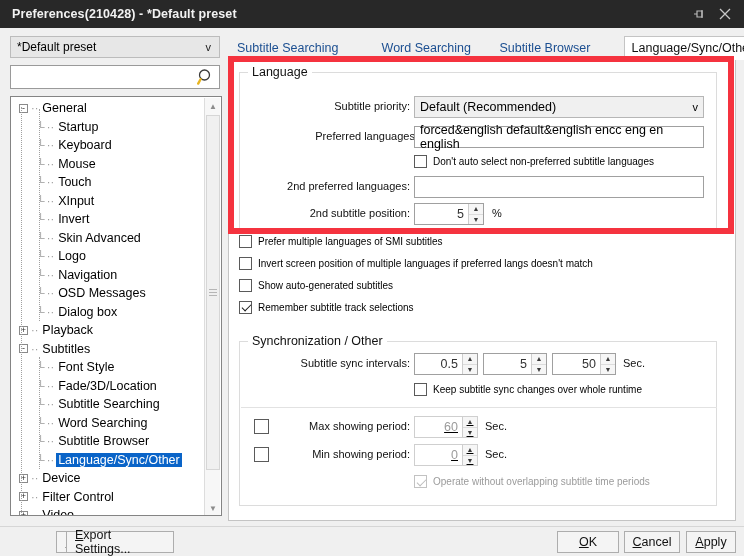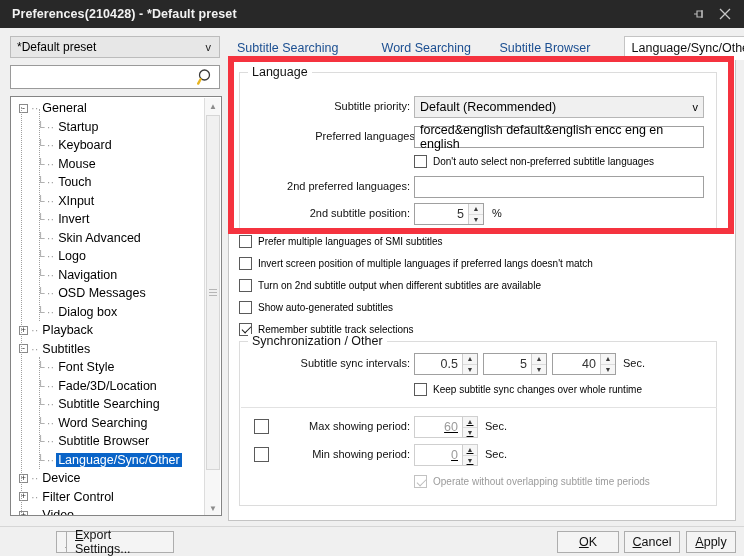--- a/index.html
+++ b/index.html
@@ -431,24 +431,20 @@
         <div class="cbrow" style="height: 22px; text-align: center;">
           <span class="cbox"></span>
           <span>Prefer multiple languages of SMI subtitles</span>
         </div>
         <div class="cbrow" style="height: 22px;">
           <span class="cbox"></span>
           <span>Invert screen position of multiple languages if preferred langs doesn't match</span>
         </div>
         <div class="cbrow" style="height: 22px;">
           <span class="cbox"></span>
-          <span>Turn on 2nd subtitle output when different subtitles are available</span>
-        </div>
-        <div class="cbrow" style="height: 22px;">
-          <span class="cbox"></span>
           <span>Show auto-generated subtitles</span>
         </div>
         <div class="cbrow" style="height: 22px;">
           <span class="cbox checked"></span>
           <span>Remember subtitle track selections</span>
         </div>
       </div>
 
     <div class="group" style="left:10px; top:281px; width:478px; height:165px;">
       <div class="legend">Synchronization / Other</div>
@@ -463,21 +459,21 @@
         </div>
       </div>
       <div class="spin" style="position:absolute;left:243px;top:11px;width:64px;">
         <div class="v">5</div>
         <div class="btns">
           <div>▲</div>
           <div>▼</div>
         </div>
       </div>
       <div class="spin" style="position:absolute;left:312px;top:11px;width:64px;">
-        <div class="v">40</div>
+        <div class="v">50</div>
         <div class="btns">
           <div>▲</div>
           <div>▼</div>
         </div>
       </div>
       <div class="lbl" style="position:absolute;left:383px;top:15px;width:40px;text-align:left;">Sec.</div>
 
       <div class="cbrow" style="position:absolute;left:174px;top:41px;">
         <span class="cbox"></span>
         <span>Keep subtitle sync changes over whole runtime</span>

